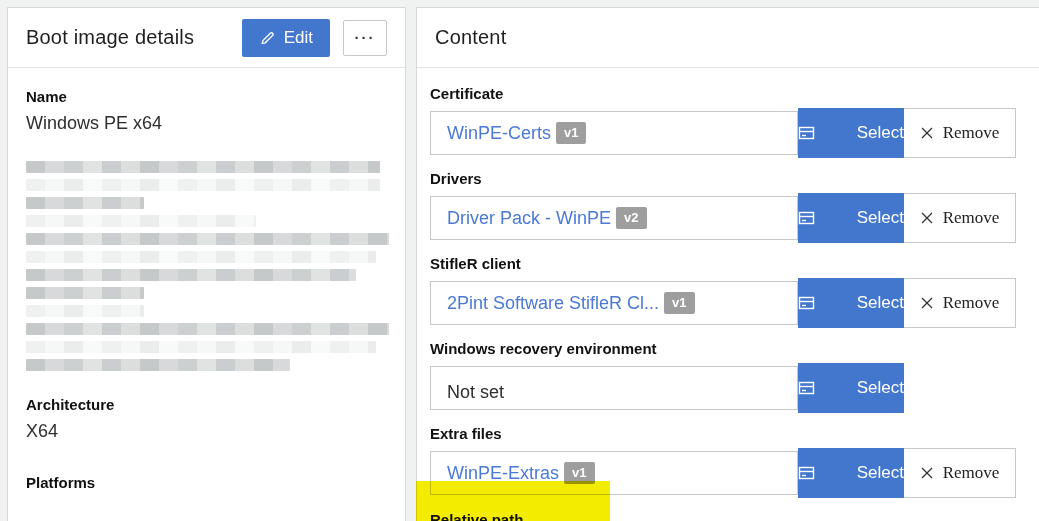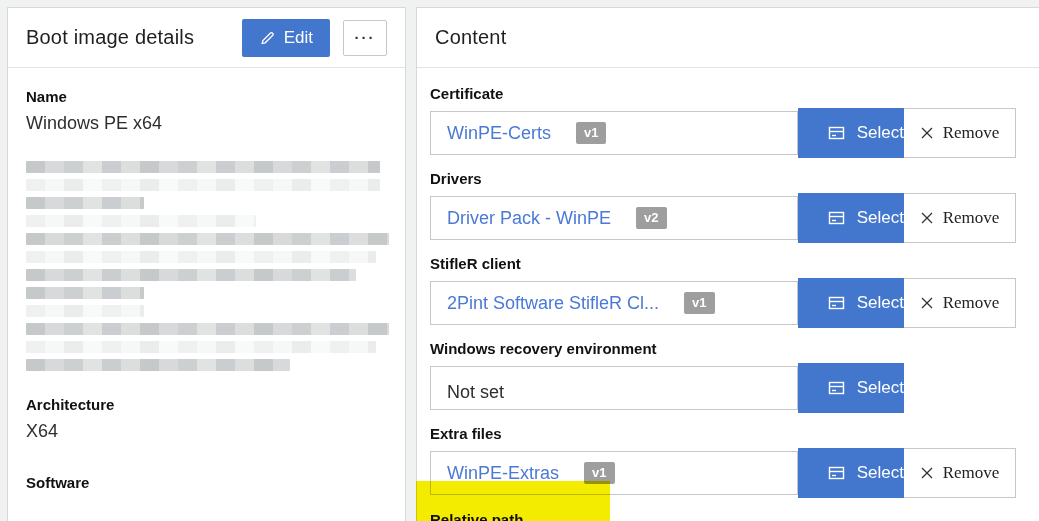--- a/index.html
+++ b/index.html
@@ -66,27 +66,27 @@
   .card-body-right{padding:18px 13px 0 13px;position:relative;}
   .content-section{margin-bottom:13px;}
   .content-row{display:flex;align-items:center;width:668px;height:50px;}
   .value-box{
     flex:0 0 368px;height:44px;border:1px solid var(--border);
     display:flex;align-items:center;padding:0 16px;background:#fff;
   }
   .value-link{font-size:18px;color:var(--link);white-space:nowrap;cursor:pointer;}
   .value-plain{font-size:18px;color:var(--value);white-space:nowrap;margin-top:8px;}
   .version-badge{
-    margin-left:25px;background:var(--badge);color:#fff;font-size:13px;
+    margin-left:5px;background:var(--badge);color:#fff;font-size:13px;
     font-weight:700;padding:4px 8px 5px 8px;border-radius:2px;line-height:13px;
   }
   .btn-select{
     flex:0 0 106px;height:50px;background:var(--accent);color:#fff;border:none;
     font-size:17px;font-family:inherit;display:flex;align-items:center;
-    justify-content:flex-end;gap:12px;cursor:pointer;border-radius:0;
+    justify-content:space-between;gap:12px;cursor:pointer;border-radius:0;
   }
   .btn-remove{
     flex:0 0 112px;height:50px;background:#fff;color:#222;
     border:1px solid var(--border);border-left:none;font-size:17px;
     font-family:Liberation Serif, serif;display:flex;align-items:center;justify-content:center;
     gap:9px;cursor:pointer;border-radius:0;
   }
   .partial-label{font-size:15px;font-weight:700;color:#111;margin-top:1px;}
   .highlight-overlay{
     position:absolute;left:-1px;top:413px;width:194px;height:85px;
@@ -133,21 +133,21 @@
         <div class="blur-row blur-strong w4"></div>
         <div class="blur-row blur-faint w5"></div>
         <div class="blur-row blur-strong w7"></div>
       </div>
     </div>
     <div class="field-arch">
       <div class="field-label">Architecture</div>
       <div class="field-value">X64</div>
     </div>
     <div class="field-platforms">
-      <div class="field-label">Software</div>
+      <div class="field-label">Platforms</div>
     </div>
   </div>
 </section>
 
 <section class="card card-right">
   <div class="card-header">
     <h1 class="card-title">Content</h1>
   </div>
   <div class="card-body-right">
 

